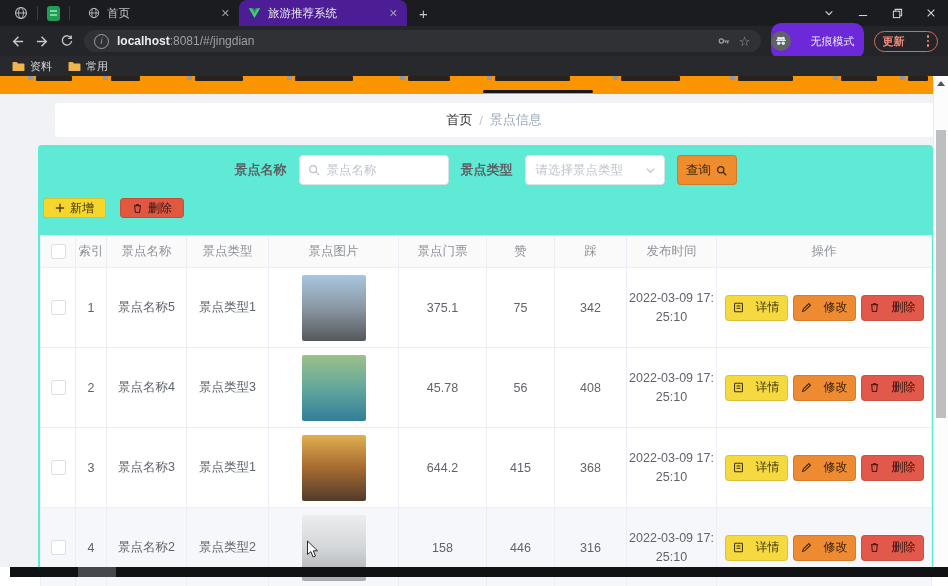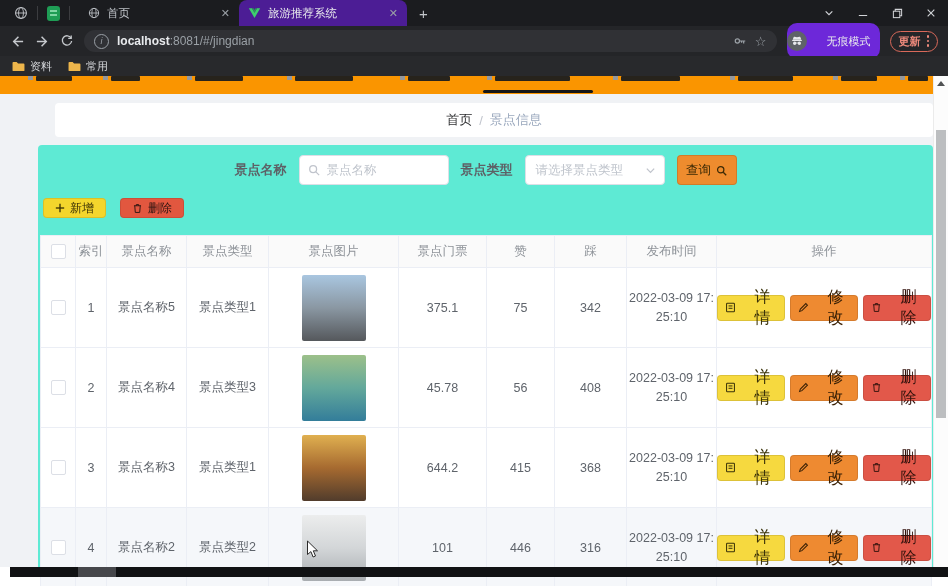--- a/index.html
+++ b/index.html
@@ -26,21 +26,21 @@
   .omnibox{flex:1;height:22px;background:#303135;border-radius:11px;display:flex;align-items:center;padding:0 10px;gap:8px;min-width:0;}
   .info-i{width:13px;height:13px;border:1px solid #9aa0a6;border-radius:50%;color:#9aa0a6;font-size:9px;line-height:13px;text-align:center;flex:none;font-style:italic;}
   .url{font-size:12px;white-space:nowrap;overflow:hidden;flex:1;}
   .url .host{color:#e8eaed;font-weight:700;}
   .url .rest{color:#9aa0a6;}
   .omni-ic{color:#9aa0a6;flex:none;}
   .star{color:#9aa0a6;font-size:13px;line-height:1;}
   .incog{display:flex;align-items:center;gap:20px;background:#6d28d9;border-radius:10px;height:36px;padding-right:9px;flex:none;}
   .incog .cir{width:20px;height:20px;border-radius:50%;background:#5f6368;display:flex;align-items:center;justify-content:center;color:#e8eaed;}
   .incog .lbl{font-size:11px;color:#e8eaed;}
-  .update{display:flex;align-items:center;gap:6px;height:19px;border:1.5px solid #d9695a;border-radius:11px;padding:0 8px;flex:none;color:var(--update-accent,#ef8a7c);font-size:11px;font-weight:700;}
+  .update{display:flex;align-items:center;gap:22px;height:19px;border:1.5px solid #d9695a;border-radius:11px;padding:0 8px;flex:none;color:var(--update-accent,#ef8a7c);font-size:11px;font-weight:700;}
   .dots{display:flex;flex-direction:column;gap:2px;}
   .dots i{width:2.5px;height:2.5px;border-radius:50%;background:var(--update-accent,#ef8a7c);}
 
   .bookbar{position:absolute;left:0;top:56px;width:948px;height:20px;background:#28292c;display:flex;align-items:center;font-size:11px;color:#d7d9dc;padding:0 12px;box-sizing:border-box;}
   .bitem{display:flex;align-items:center;gap:5px;margin-right:16px;}
   .bright{margin-left:auto;display:flex;align-items:center;gap:10px;}
   .bsep{width:1px;height:12px;background:#4a4b4e;}
   .folder{color:var(--folder-yellow,#edb54b);}
 
   
@@ -86,21 +86,21 @@
              font-size:12.5px;color:#5f646b;}
   table.grid th,table.grid td{border:1px solid var(--table-border,#ebeef5);text-align:center;padding:0;}
   table.grid thead th{height:31px;background:#fafafa;color:#8d9298;font-weight:400;font-size:12.5px;}
   table.grid tbody td{height:79px;background:#fff;}
   table.grid tr.hover td{background:#f5f7fa;}
   .cb{display:inline-block;width:13px;height:13px;border:1px solid #dcdfe6;border-radius:2px;background:#fff;vertical-align:middle;}
   .thumb{width:64px;height:66px;margin:0 auto;border-radius:2px;background:#ccc;}
   .date{width:86px;margin:0 auto;word-break:break-all;line-height:1.5;}
   .ops{display:flex;gap:5px;justify-content:center;}
   .op{height:26px;border:1px solid rgba(0,0,0,.10);border-radius:4px;display:flex;align-items:center;gap:12px;
-      padding:0 7px;font-size:16px;cursor:pointer;font-family:inherit;}
+      padding:0 7px;font-size:12px;cursor:pointer;font-family:inherit;}
   .op.detail{background:var(--detail-button,#f6d93f);color:#3a3208;}
   .op.edit{background:var(--edit-button,#ee8a31);color:#3a2106;}
   .op.del{background:var(--row-delete-button,#e2584a);color:#33130d;}
 
   
   .vscroll{position:absolute;right:0;top:76px;width:15px;height:501px;background:#fcfcfc;border-left:1px solid #ebebeb;box-sizing:border-box;}
   .vthumb{position:absolute;left:2px;top:54px;width:10px;height:288px;background:#bcbec0;}
   .arr{position:absolute;left:3px;width:0;height:0;border-left:4px solid transparent;border-right:4px solid transparent;}
   .arr.up{top:5px;border-bottom:5px solid #505254;}
   .arr.down{bottom:5px;border-top:5px solid #505254;}
@@ -514,21 +514,21 @@
       </td>
     </tr>
             <tr class="hover">
       <td><span class="cb"></span></td>
       <td>4</td>
       <td>景点名称2</td>
       <td>景点类型2</td>
       <td>
                 <div class="thumb" style="background: linear-gradient(rgb(236, 237, 237), rgb(211, 214, 216), rgb(169, 173, 177));"></div>
               </td>
-      <td>101</td>
+      <td>158</td>
       <td>446</td>
       <td>316</td>
       <td>
                 <div class="date">2022-03-09 17:25:10</div>
               </td>
       <td>
         <div class="ops">
           <button class="op detail">
             <span>
                       <svg width="11" height="11" viewBox="0 0 14 14" fill="none" stroke="currentColor" stroke-width="1.3">

